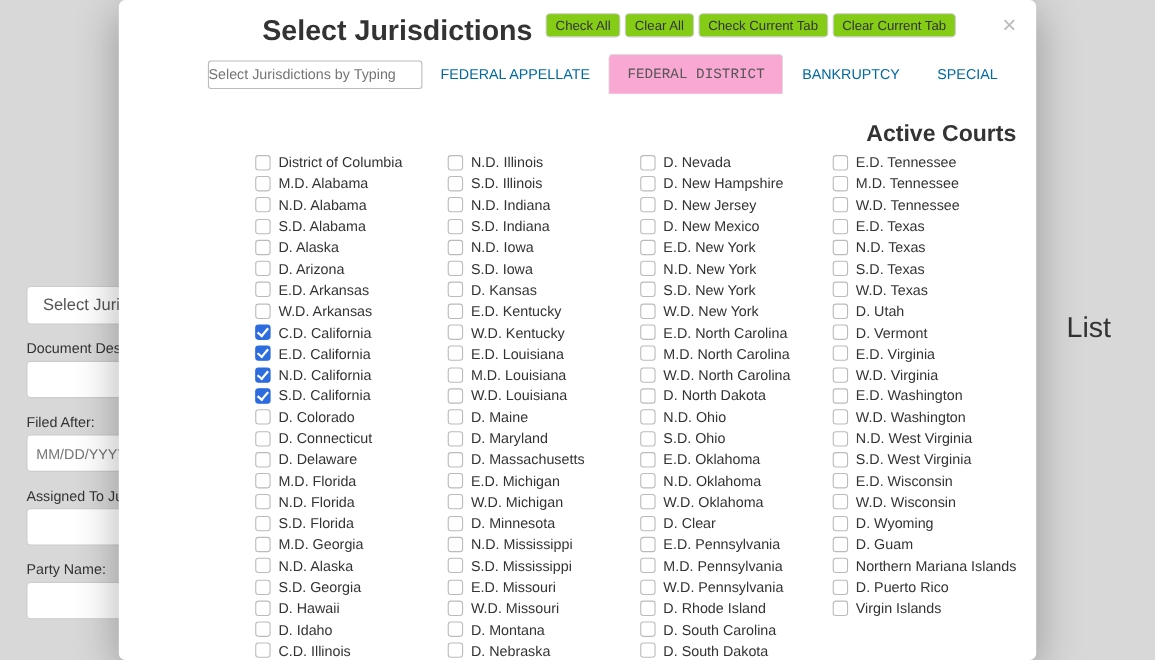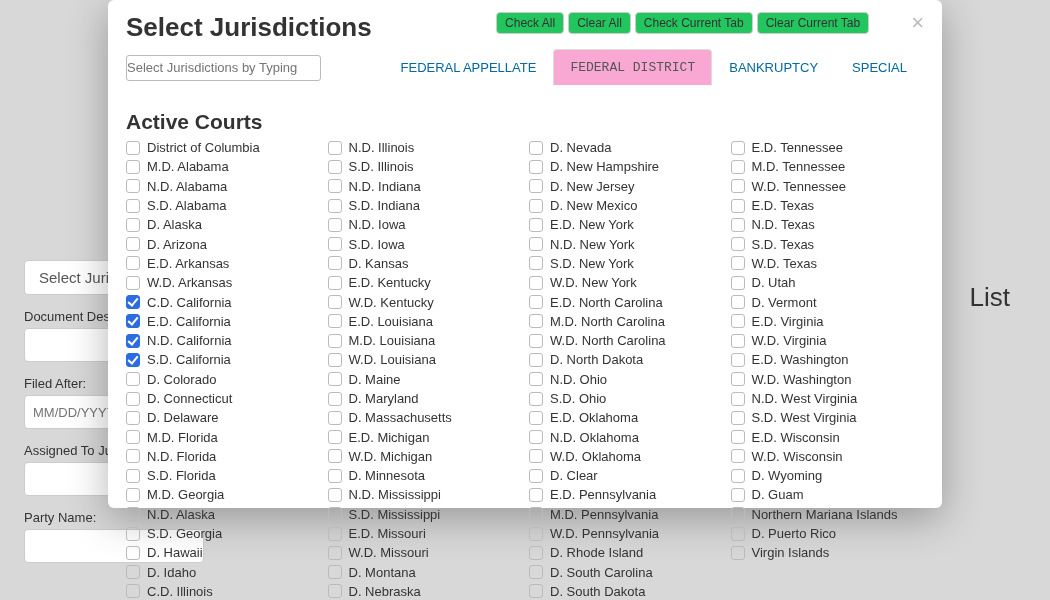--- a/index.html
+++ b/index.html
@@ -2,25 +2,25 @@
 <html><head>
 <meta charset="utf-8">
 <style>
 * { box-sizing: border-box; margin: 0; padding: 0; }
 body { font-family: -apple-system, BlinkMacSystemFont, "Segoe UI", Helvetica, Arial, sans-serif; background: #e0e0e0; overflow: hidden; width: 1050px; height: 600px; position: relative; }
 .backdrop { position: absolute; inset: 0; background: #d8d8d8; padding: 260px 24px 0; }
 .bg-btn { display:inline-block; background:#fff; border:1px solid #ccc; border-radius:4px; padding:8px 14px; font-size:15px; color:#555; }
 .bg-label { font-size:13px; color:#333; display:block; margin:14px 0 4px; }
 .bg-field { background:#fff; border:1px solid #ccc; border-radius:4px; height:34px; width:180px; padding:0 8px; font-size:13px; color:#888; }
 .bg-title { position:absolute; right:40px; top:282px; font-size:26px; color:#333; }
-.modal { position:absolute; top:0; left:108px; width:834px; height:508px; background:#fff; border-radius:6px; box-shadow:0 10px 40px rgba(0,0,0,.3); padding:12px 18px 0; display:flex; flex-direction:column; }
+.modal { position:absolute; top:0; left:108px; width:834px; height:600px; background:#fff; border-radius:6px; box-shadow:0 10px 40px rgba(0,0,0,.3); padding:12px 18px 0; display:flex; flex-direction:column;align-items:flex-end; }
 .modal-head { display:flex; align-items:flex-start; gap:12px; }
 .modal-title { font-size:26px; font-weight:600; color:#333; white-space:nowrap; }
 .hdr-btns { display:flex; gap:4px; margin-left:auto; }
-.hdr-btn { font-size:12px; background:#22c55e; border:1px solid #ccc; border-radius:4px; padding:3px 8px; cursor:pointer; color:#333; }
+.hdr-btn { font-size:12px; background:#84cc16; border:1px solid #ccc; border-radius:4px; padding:3px 8px; cursor:pointer; color:#333; }
 .close { margin-left:30px; font-size:22px; color:#bbb; cursor:pointer; line-height:1; font-weight:300; }
 .row2 { display:flex; align-items:center; margin-top:6px; }
 .type-box { border:1px solid #bbb; border-radius:3px; padding:4px 0; font-size:13px; color:#888; width:195px; height:26px; }
 .tabs { margin-left:auto; display:flex; }
 .tab { padding:10px 16px; font-size:13px; font-weight:500; color:#0369a1; cursor:pointer; border:1px solid transparent; }
 .tab.active { color:#555; border:1px solid #ddd; border-bottom-color:#fff; border-radius:4px 4px 0 0; background:#f9a8d4;font-family:Liberation Mono, monospace; }
 .section-title { font-size:21px; font-weight:600; color:#333; margin:24px 0 4px; }
 .grid { column-count:4; column-gap:8px; flex:1; overflow:visible; }
 .item { display:flex; align-items:center; gap:7px; break-inside:avoid; padding:1px 0; height:19.3px; }
 .cb { width:14px; height:14px; border:1.5px solid #bbb; border-radius:3px; flex-shrink:0; cursor:pointer; position:relative; }

